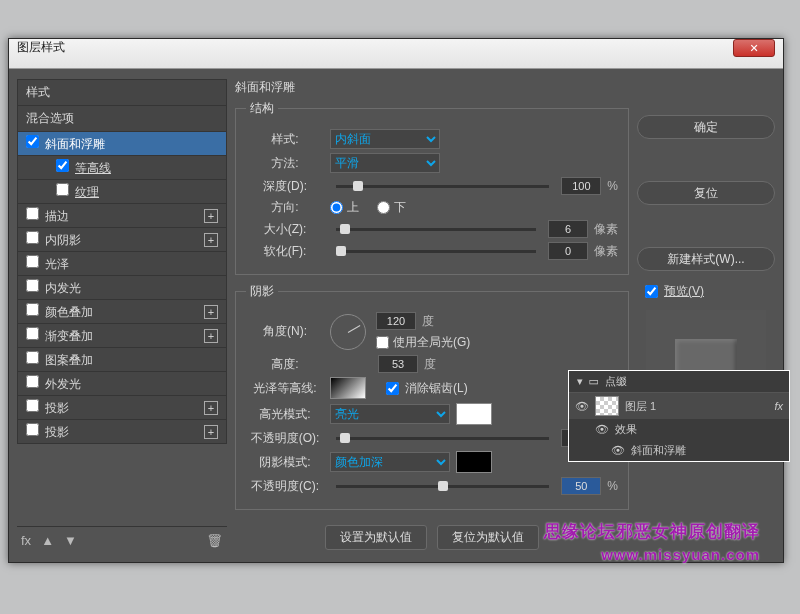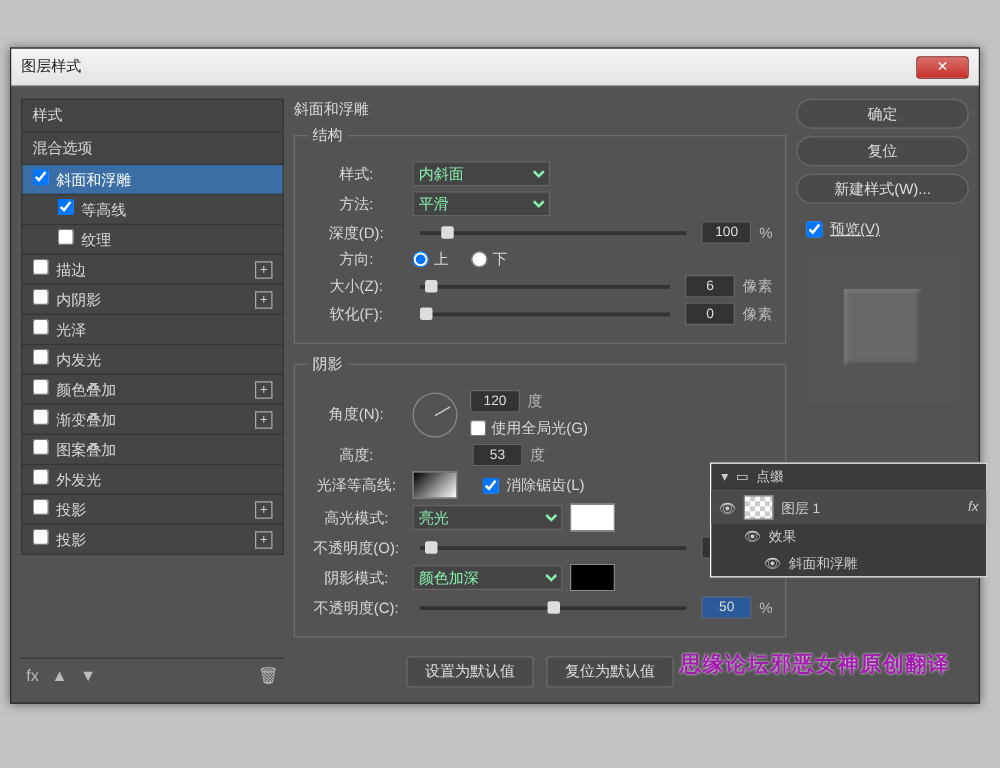--- a/index.html
+++ b/index.html
@@ -1,55 +1,55 @@
 <!DOCTYPE html>
 <html><head>
 <meta charset="utf-8">
 <style>
 * { box-sizing: border-box; margin: 0; padding: 0; font-family: "Microsoft YaHei", Arial, sans-serif; }
 body { background: #c2c3c4; width: 800px; height: 614px; overflow: hidden; position: relative; }
 .window { position: absolute; left: 8px; top: 38px; width: 776px; height: 525px; background: #535353; border: 1px solid #2a2a2a; box-shadow: 0 0 8px rgba(0,0,0,0.5); }
-.titlebar { height: 30px; background: linear-gradient(#f4f4f4,#e4e4e4); display: flex; align-items: center; padding: 0 8px; justify-content: space-between; border-bottom: 1px solid #999; }
+.titlebar { height: 30px; background: linear-gradient(#f4f4f4,#e4e4e4); display: flex; padding: 0 8px; justify-content: space-between; border-bottom: 1px solid #999; }
 .titlebar .title { font-size: 12px; color: #222; }
 .closebtn { width: 42px; height: 18px; background: linear-gradient(#d9706b,#c9312a); border-radius: 3px; color: white; font-size: 11px; text-align: center; line-height: 16px; border: 1px solid #8b2520; }
 .content { display: flex; padding: 10px 8px 8px 8px; height: calc(100% - 30px); color: #d7d7d7; font-size: 12px; gap: 8px; }
 .col-left { width: 210px; display: flex; flex-direction: column; }
 .styles-head { background: #454545; padding: 4px 8px; border: 1px solid #353535; }
 .styles-sub { padding: 4px 8px; background: #454545; border: 1px solid #353535; border-top: none; }
 .style-row { display: flex; align-items: center; padding: 3px 8px; border: 1px solid #353535; border-top: none; background: #454545; justify-content: space-between; height: 24px; }
 .style-row.selected { background: #3a6ea5; color: #fff; }
-.style-row.sub { padding-left: 28px; }
+.style-row.sub { padding-left: 38px; text-decoration: underline; }
 .style-row input[type=checkbox] { margin-right: 6px; }
 .plusicon { width: 14px; height: 14px; border: 1px solid #aaa; text-align: center; line-height: 12px; font-size: 11px; color: #ccc; }
 .left-footer { margin-top: auto; display: flex; align-items: center; gap: 10px; padding: 6px 4px; border-top: 1px solid #353535; }
 .left-footer span { color: #bbb; font-size: 13px; }
 .col-mid { flex: 1; position: relative; }
 fieldset { border: 1px solid #6d6d6d; padding: 8px 10px 10px 10px; margin-bottom: 8px; }
 legend { padding: 0 4px; color: #ddd; font-size: 12px; }
 .sectitle { color: #ddd; margin-bottom: 4px; }
 .formrow { display: flex; align-items: center; margin: 4px 0; gap: 6px; }
 .formrow .lbl { width: 78px; text-align: center; }
-select { background: #444; color: #86efac; border: 1px solid #666; font-size: 12px; height: 20px; }
+select { background: #444; color: #0ea5e9; border: 1px solid #666; font-size: 12px; height: 20px; }
 select.wide { width: 110px; }
 .slider { flex: 1; height: 3px; background: #333; position: relative; margin: 0 6px; }
 .slider .thumb { position: absolute; top: -4px; width: 10px; height: 10px; background: #ddd; border-radius: 2px; }
 .numbox { width: 40px; height: 18px; background: #333; border: 1px solid #666; color: #ddd; text-align: center; font-size: 11px; line-height: 16px; }
 .numbox.hl { background: #2a5a9a; }
 .unit { color: #bbb; }
 .radio-wrap { display: flex; align-items: center; gap: 4px; }
 .swatch { width: 36px; height: 22px; border: 1px solid #888; }
 .swatch.black { background: #000; }
 .swatch.white { background: #fff; }
 .swatch.grad { background: linear-gradient(135deg,#000,#fff); }
 .anglectl { width: 36px; height: 36px; border: 1px solid #888; border-radius: 50%; position: relative; }
 .anglectl::after { content: ''; position: absolute; left: 50%; top: 50%; width: 14px; height: 1px; background: #ccc; transform-origin: left; transform: rotate(-30deg); }
 .btnrow { display: flex; gap: 10px; justify-content: center; margin-top: 15px; }
 .btn-small { background: #4a4a4a; border: 1px solid #6a6a6a; color: #ddd; padding: 3px 14px; font-size: 12px; border-radius: 3px; }
 .col-right { width: 138px; display: flex; flex-direction: column; gap: 6px; align-items: stretch; }
-.rightbtn { background: #4a4a4a; border: 1px solid #6a6a6a; color: #ddd; height: 24px; border-radius: 12px; font-size: 12px; }
+.rightbtn { background: #4a4a4a; border: 1px solid #6a6a6a; color: #ddd; height: 24px; border-radius: 12px; font-size: 12px; margin-top: 36px; }
 .prevwrap { display: flex; align-items: center; gap: 6px; margin: 6px 0 4px 8px; text-decoration: underline; }
 .preview { width: 120px; height: 120px; background: #555; display: flex; align-items: center; justify-content: center; margin: 0 auto; }
 .preview-inner { width: 62px; height: 62px; background: #686868; box-shadow: inset 2px 2px 4px rgba(255,255,255,0.15), inset -2px -2px 4px rgba(0,0,0,0.3); }
 .layers-panel { position: absolute; right: 10px; top: 370px; width: 222px; background: #3b3b3b; border: 1px solid #fff; color: #ccc; font-size: 11px; }
 .layers-head { display: flex; align-items: center; padding: 3px 8px; border-bottom: 1px solid #555; gap: 6px; }
 .layer-row { display: flex; align-items: center; padding: 3px 6px; gap: 6px; }
 .layer-row.main { background: #4a4a4a; }
 .eyeicon::before { content: '👁'; font-size: 11px; }
 .thumb-sq { width: 24px; height: 20px; background: repeating-conic-gradient(#ccc 0 25%, #fff 0 50%) 0 0/8px 8px; border: 1px solid #888; }
 .fx { margin-left: auto; font-style: italic; }
@@ -266,13 +266,14 @@
     <span>效果</span>
   </div>
   <div class="layer-row" style="padding-left:42px">
     <span class="eyeicon"></span>
     <span>斜面和浮雕</span>
   </div>
 </div>
 
 <div class="watermark">
   <span>思缘论坛邪恶女神原创翻译</span>
+  <span class="url">www.missyuan.com</span>
 </div>
 
 </body></html>

